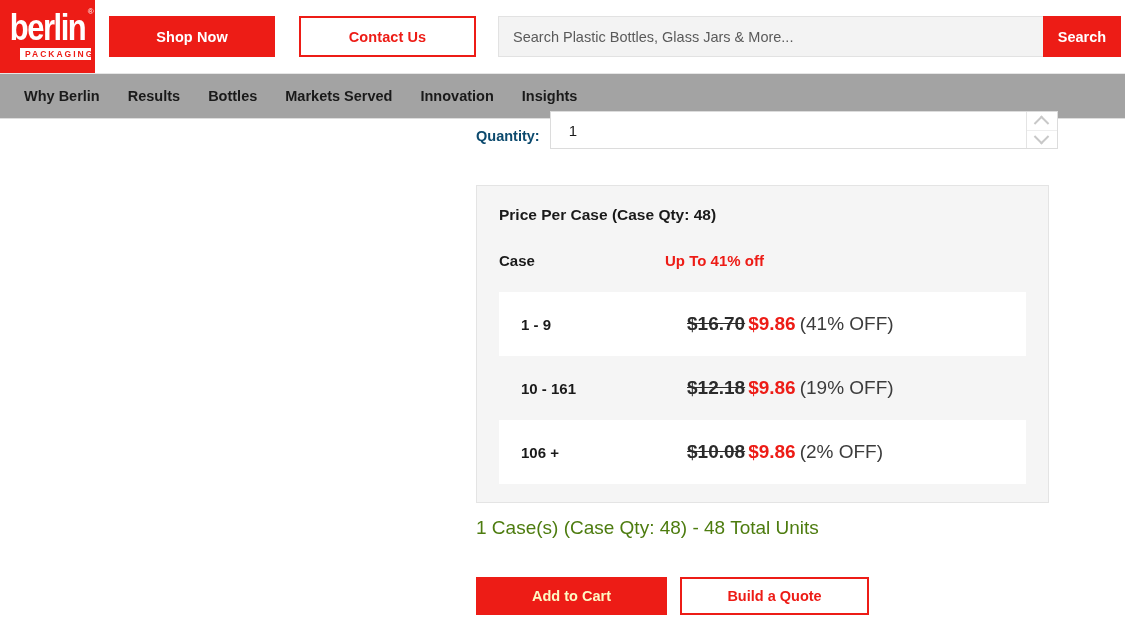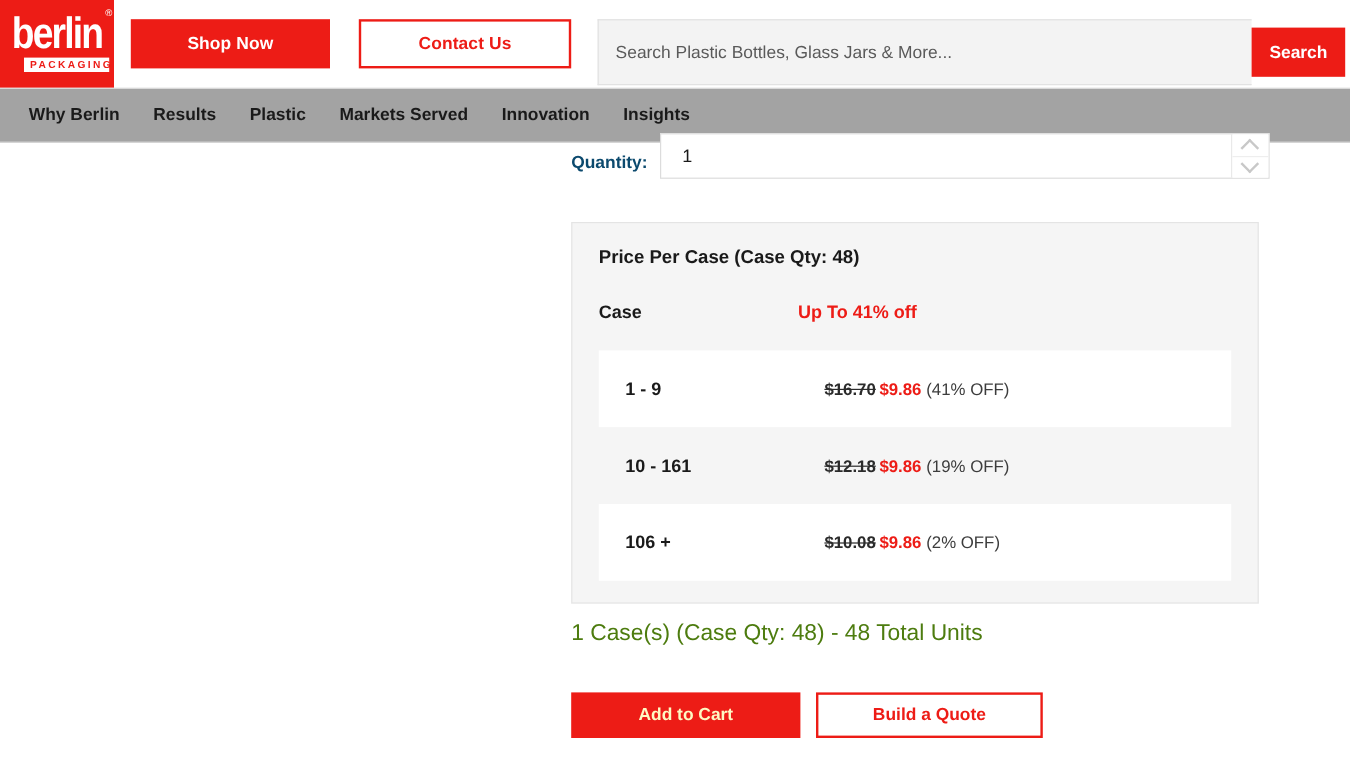--- a/index.html
+++ b/index.html
@@ -105,21 +105,21 @@
   }
 
   .search-wrap {
     display: flex;
     align-items: center;
     margin-left: 22px;
     margin-top: 16px;
   }
   .search-input {
     width: 545px;
-    height: 55px;
+    height: 41px;
     box-sizing: border-box;
     background: #f3f3f3;
     border: 1px solid #e2e2e2;
     border-right: none;
     padding: 0 14px;
     font-family: "Liberation Sans", sans-serif;
     font-size: 14.5px;
     color: #3b3b3b;
     outline: none;
   }
@@ -279,21 +279,21 @@
   .price-row.alt { background: #f5f5f5; }
   .price-row-qty {
     width: 166px;
     font-family: "Liberation Sans", sans-serif;
     font-size: 15px;
     font-weight: bold;
     color: #1a1a1a;
   }
   .price-row-prices {
     font-family: "Liberation Sans", sans-serif;
-    font-size: 14px;
+    font-size: 19px;
     color: #3c3c3c;
     white-space: nowrap;
   }
   .price-old {
     font-weight: bold;
     color: #2b2b2b;
     text-decoration: line-through;
   }
   .price-new {
     font-weight: bold;
@@ -364,21 +364,21 @@
   <div class="search-wrap">
     <input class="search-input" type="text" placeholder="Search Plastic Bottles, Glass Jars &amp; More..." style="">
     <button class="btn-search">Search</button>
   </div>
 
 </div>
 
 <div class="nav">
   <a class="nav-item" href="#">Why Berlin</a>
   <a class="nav-item" href="#">Results</a>
-  <a class="nav-item" href="#">Plastic</a>
+  <a class="nav-item" href="#">Bottles</a>
   <a class="nav-item" href="#">Markets Served</a>
   <a class="nav-item" href="#">Innovation</a>
   <a class="nav-item" href="#">Insights</a>
 </div>
 
 <div class="content">
 
   <div class="qty-row">
     <div class="qty-label">Quantity:</div>
     <div class="qty-box">

